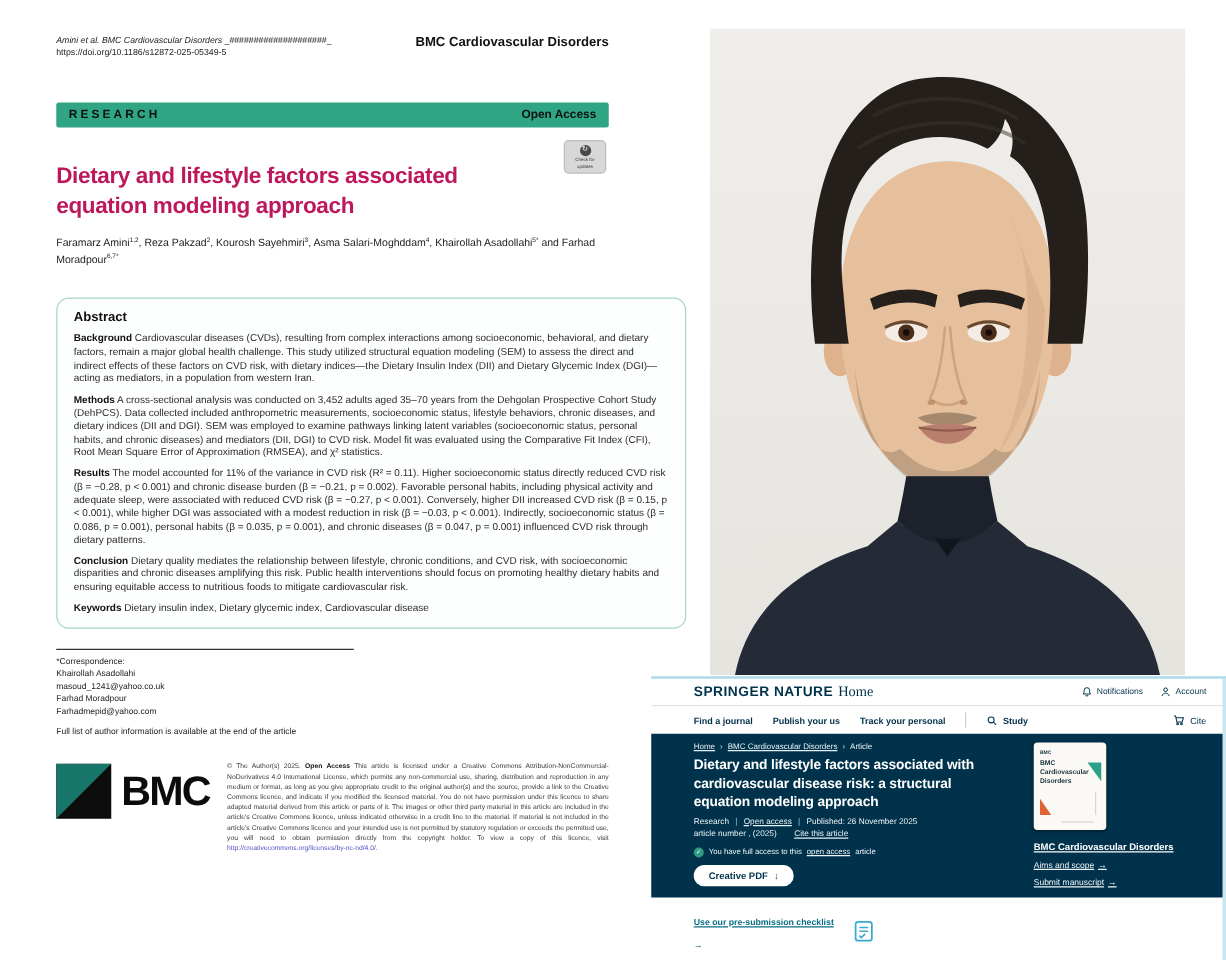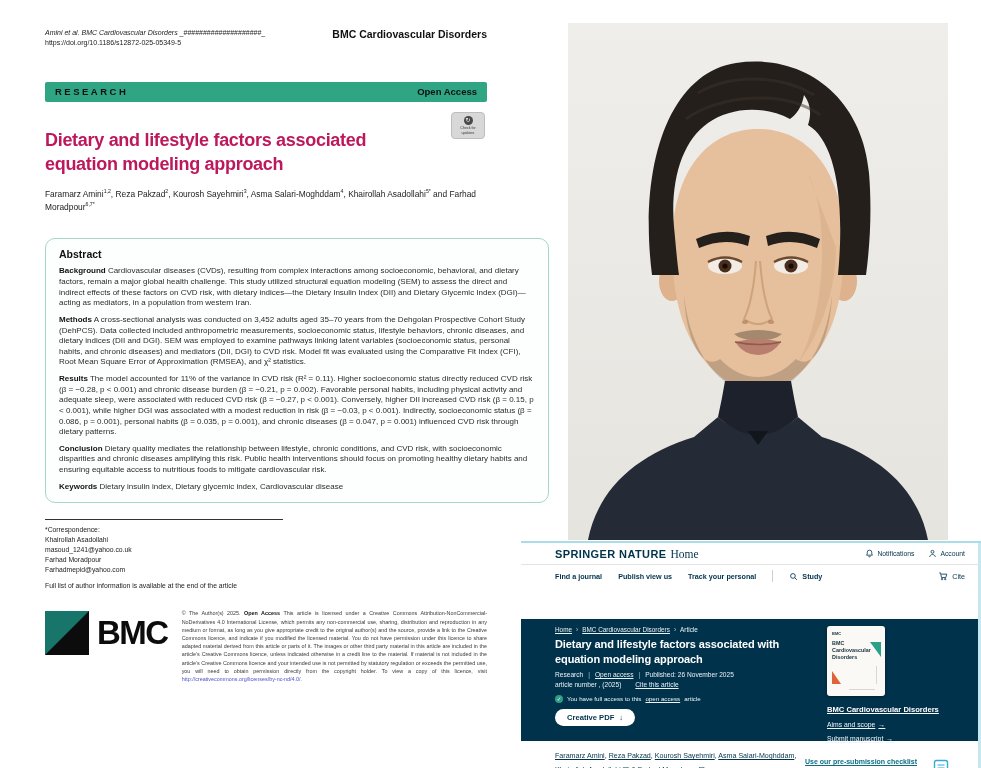--- a/index.html
+++ b/index.html
@@ -53,21 +53,21 @@
   .w-acct { display:flex; align-items:center; gap:14px; }
   .w-ico-lbl { display:flex; align-items:center; gap:3px; font-size:6.8px; color:#01324b; cursor:pointer; }
   .w-ico-lbl svg { width:9px; height:9px; stroke:#01324b; fill:none; stroke-width:1.4; }
   .w-nav { height:22px; display:flex; align-items:center; gap:16px; padding:0 16px 0 34px; }
   .nav-item { font-size:7.2px; font-weight:bold; color:#01324b; cursor:pointer; }
   .v-div { width:1px; height:12px; background:#cfcfcf; }
   .w-search { display:flex; align-items:center; gap:4px; font-size:7.2px; font-weight:bold; color:#01324b; cursor:pointer; }
   .w-search svg { width:9px; height:9px; stroke:#01324b; fill:none; stroke-width:1.5; }
   .w-cart { margin-left:auto; display:flex; align-items:center; gap:4px; font-size:7.2px; color:#01324b; cursor:pointer; }
   .w-cart svg { width:10px; height:10px; stroke:#01324b; fill:none; stroke-width:1.3; }
-  .hero { position:relative; background:#01324b; color:#fff; padding:7px 68px 9px 34px; min-height:122px;margin-top:32px; }
+  .hero { position:relative; background:#01324b; color:#fff; padding:7px 68px 9px 34px; min-height:122px; }
   .bc { font-size:6.4px; color:#e8f1f5; display:flex; gap:4px; align-items:center; flex-wrap:wrap; }
   .bc-link { text-decoration:underline; cursor:pointer; }
   .bc-current { }
   .bc-sep { color:#bcd3dd; }
   .h-title { margin-top:4px; font-size:11px; font-weight:bold; letter-spacing:-0.1px; line-height:1.36; }
   .h-title div { white-space:nowrap; }
   .h-meta { margin-top:4px; font-size:6.6px; color:#e8f1f5; display:flex; gap:5px; align-items:center; }
   .h-meta .sep { color:#9fc0cd; }
   .h-link { text-decoration:underline; cursor:pointer; }
   .h-numline { margin-top:3px; font-size:6.6px; color:#e8f1f5; display:flex; gap:14px; }
@@ -233,21 +233,21 @@
               <path d="M2.8 14c1-3 3-4.2 5.2-4.2S12.2 11 13.2 14"></path>
             </svg>
           <span>Account</span>
         </span>
       </div>
     </div>
 
     <div class="w-nav">
       <span style="display:flex;gap:16px;">
           <span class="nav-item">Find a journal</span>
-          <span class="nav-item">Publish view us</span>
+          <span class="nav-item">Publish your us</span>
           <span class="nav-item">Track your personal</span>
         </span>
       <span class="v-div"></span>
       <span class="w-search">
         <svg viewBox="0 0 16 16">
             <circle cx="7" cy="7" r="4.2"></circle>
             <path d="M10.2 10.2 L14 14"></path>
           </svg>
         <span>Study</span>
       </span>
@@ -264,20 +264,21 @@
     <div class="hero">
       <div class="bc">
           <span class="bc-link">Home</span>
           <span class="bc-sep">›</span>
           <span class="bc-link">BMC Cardiovascular Disorders</span>
           <span class="bc-sep">›</span>
           <span class="bc-current">Article</span>
         </div>
       <div class="h-title">
           <div>Dietary and lifestyle factors associated with</div>
+          <div>cardiovascular disease risk: a structural</div>
           <div>equation modeling approach</div>
         </div>
       <div class="h-meta">
         <span>Research</span>
         <span class="sep">|</span>
         <span class="h-link">Open access</span>
         <span class="sep">|</span>
         <span>Published: 26 November 2025</span>
       </div>
       <div class="h-numline">
@@ -310,21 +311,20 @@
             <span class="arr">→</span>
           </div>
         <div class="panel-link">
             <span>Submit manuscript</span>
             <span class="arr">→</span>
           </div>
       </div>
     </div>
 
     <div class="below">
-      <div class="w-authors"><span class="w-author">Faramarz Amini</span>, <span class="w-author">Reza Pakzad</span>, <span class="w-author">Kourosh Sayehmiri</span>, <span class="w-author">Asma Salari-Moghddam</span>, <span class="w-author">Khairollah Asadollahi</span><span class="mail-ic">✉</span> &amp; <span class="w-author">Farhad Moradpour</span><span class="mail-ic">✉</span></div>
       <div class="w-right">
         <div class="w-right-txt">
           <span class="chk-link">Use our pre-submission checklist</span>
           <span class="chk-arr">→</span>
           
         </div>
         <div class="chk-icon">
           <svg viewBox="0 0 20 20">
               <rect x="3.5" y="2.5" width="13" height="15" rx="2" fill="none" stroke="#36abce" stroke-width="1.4"></rect>
               <path d="M6.5 7h7 M6.5 10h7" stroke="#36abce" stroke-width="1.2" fill="none"></path>

